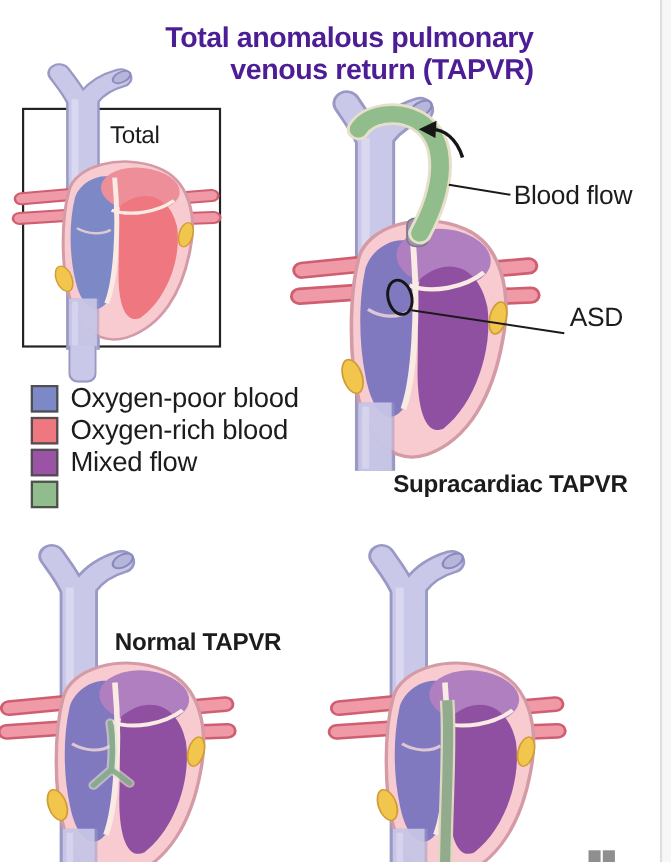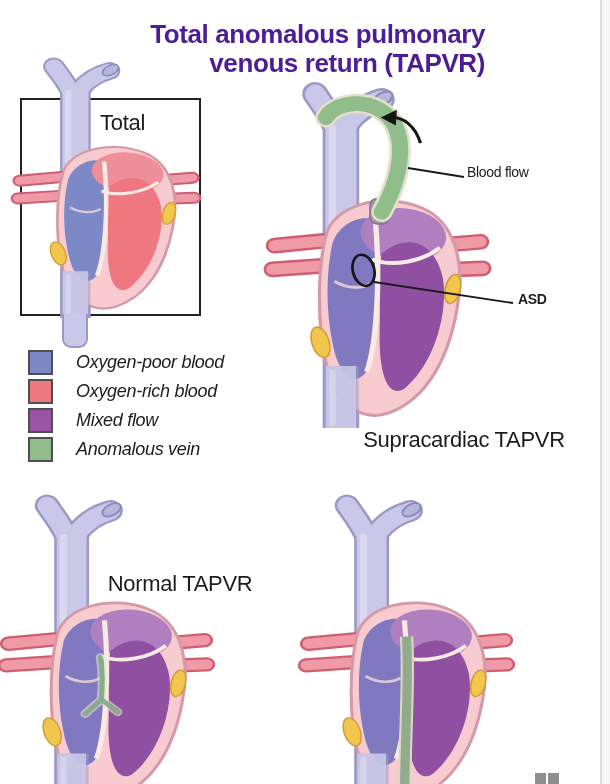--- a/index.html
+++ b/index.html
@@ -24,28 +24,28 @@
     background:var(--vessel-lavender,#c9c8e8);
     border:2px solid var(--vessel-outline,#9a99c6);border-top:none;
     border-radius:0 0 9px 9px;
   }
   .legend{left:28px;top:350px;z-index:3;}
   .legend-row{position:absolute;left:0;display:flex;align-items:flex-start;height:24px;white-space:nowrap;}
   .legend-row.r0{top:0;} .legend-row.r1{top:29px;align-items:center;} .legend-row.r2{top:58px;} .legend-row.r3{top:87px;}
   .legend-swatch{
     display:inline-block;width:21px;height:21px;border:2px solid #4f4f4f;box-sizing:content-box;
   }
-  .legend-label{margin-left:23px;font-size:18px;line-height:24px;letter-spacing:-0.3px;font-style:italic;}
-  .caption{font-size:22px;font-weight:normal;letter-spacing:-0.3px;text-align:center;z-index:4;white-space:nowrap;}
+  .legend-label{margin-left:11px;font-size:25px;line-height:24px;letter-spacing:-0.3px;}
+  .caption{font-size:22px;font-weight:bold;letter-spacing:-0.3px;text-align:center;z-index:4;white-space:nowrap;}
   .caption.supracardiac{left:329px;top:427px;width:270px;}
   .caption.cardiac{left:80px;top:571px;width:200px;}
   .caption.infracardiac{left:356px;top:571px;width:240px;}
-  .annot{font-size:14px;letter-spacing:-0.3px;z-index:4;white-space:nowrap;}
+  .annot{font-size:24px;letter-spacing:-0.3px;z-index:4;white-space:nowrap;}
   .annot.bloodflow{left:467px;top:164px;}
-  .annot.asd{left:518px;top:291px;font-weight:bold;}
+  .annot.asd{left:518px;top:275px;}
   .leader-overlay{left:0;top:0;width:610px;height:784px;z-index:3;pointer-events:none;}
   .edge-strip{left:602px;top:0;width:8px;height:784px;background:#f7f7f7;z-index:0;}
   .edge-line{left:600px;top:0;width:2px;height:784px;background:#dedede;z-index:0;}
   .logo-square{width:11px;height:11px;background:#8f8f8f;z-index:4;}
   .logo-square.a{left:535px;top:773px;}
   .logo-square.b{left:548px;top:773px;}
   
   .heart-normal{ --c-right:var(--oxygen-poor-blue,#7d88c6); --c-atrium:var(--atrium-rich-pink,#ee8e98); --c-left:var(--oxygen-rich-red,#ef7780); }
   .heart-mixed{ --c-right:var(--mixed-blue-purple,#8079c0); --c-atrium:var(--mixed-light-purple,#b07fc0); --c-left:var(--mixed-deep-purple,#9050a2); }
 </style>
@@ -118,21 +118,20 @@
     <div class="legend-row r1">
       <span class="legend-swatch" style="background: rgb(239, 119, 128);"></span>
       <span class="legend-label">Oxygen-rich blood</span>
     </div>
     <div class="legend-row r2">
       <span class="legend-swatch" style="background: rgb(154, 83, 165);"></span>
       <span class="legend-label">Mixed flow</span>
     </div>
     <div class="legend-row r3">
       <span class="legend-swatch" style="background: rgb(144, 189, 139);"></span>
-      <span class="legend-label">Anomalous vein</span>
     </div>
   </div>
 
   <svg class="abs heart-svg heart-mixed" style="left:270px;top:88px" width="215" height="340" viewBox="0 0 200 345" preserveAspectRatio="none">
     <use href="#heartShape"></use>
     <g>
       <rect x="93" y="112" width="18" height="26" rx="7" fill="#9d96ab" stroke="#7f7894" stroke-width="1.5"></rect>
       <path d="M104,126 C124,86 130,40 102,22 C84,11 60,16 52,30" stroke="#e6dfc9" stroke-width="20" stroke-linecap="round" fill="none"></path>
       <path d="M104,126 C124,86 130,40 102,22 C84,11 60,16 52,30" stroke="var(--anomalous-green,#90bd8b)" stroke-width="15" stroke-linecap="round" fill="none"></path>
       <path d="M140,56 C135,38 124,30 114,30" stroke="#161616" stroke-width="3" fill="none"></path>

